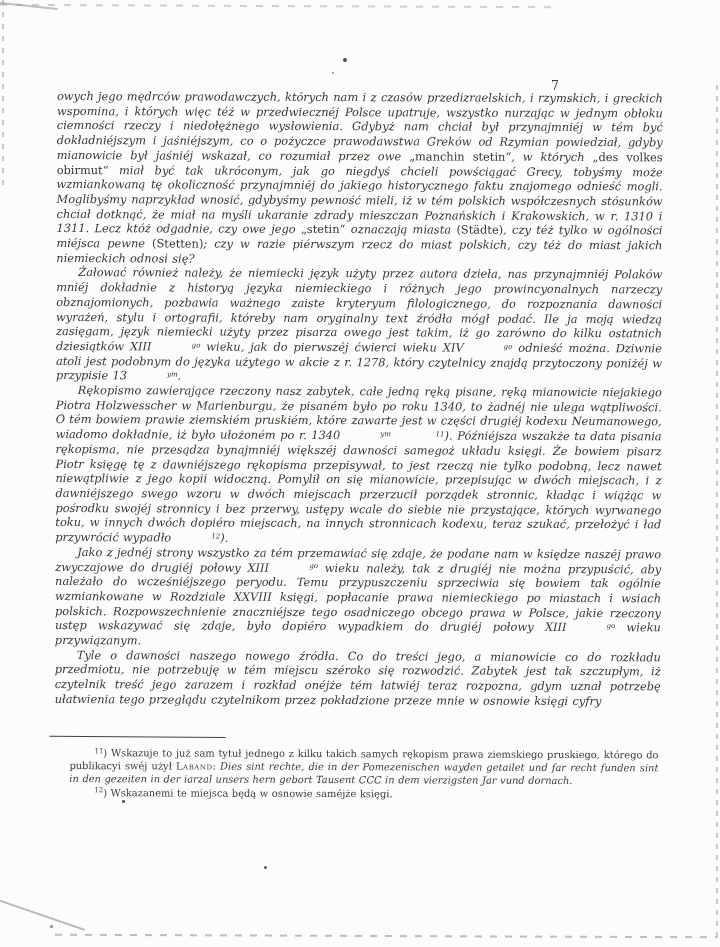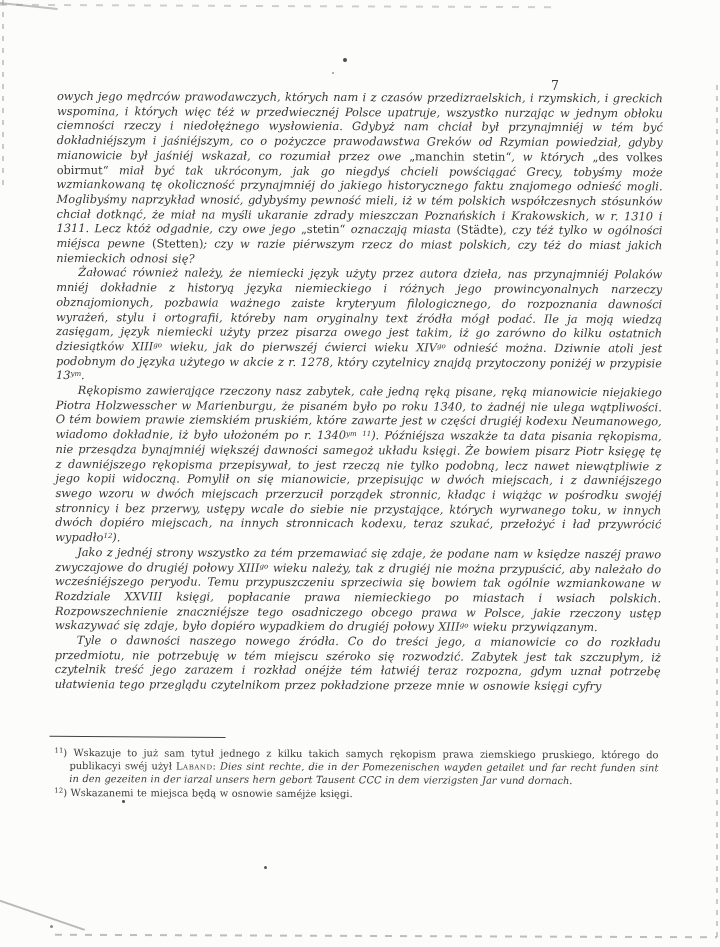--- a/index.html
+++ b/index.html
@@ -58,21 +58,21 @@
   .text-block {
     position: absolute; left: 57px; top: 89px; width: 606px;
     font-style: italic; font-size: 11.4px; line-height: 14.7px;
     color: #373734; text-align: justify; word-spacing: .6px;
   }
   .text-block p { margin: 0; }
   .text-block p.indent { text-indent: 22px; }
   .seg-roman { font-style: normal; }
   .seg-italic { font-style: italic; }
   .seg-sc { font-variant: small-caps; letter-spacing: .5px; }
-  sup { font-size: .62em; line-height: 0; vertical-align: .45em; }
+  sup { font-size: .62em; line-height: 0; vertical-align: .45em; margin-left: 40px; }
   .footnote-rule {
     position: absolute; left: 52px; top: 736px; width: 176px; height: 0;
     border-top: 1.3px solid #2e2e2c; transform: rotate(.2deg); opacity: .9;
   }
   .footnotes {
     position: absolute; left: 57px; top: 746px; width: 604px;
     font-size: 9.9px; line-height: 13.2px; color: #3b3b38;
     text-align: justify; word-spacing: .4px;
   }
   .footnotes p { margin: 0; text-indent: -15px; padding-left: 15px; }

